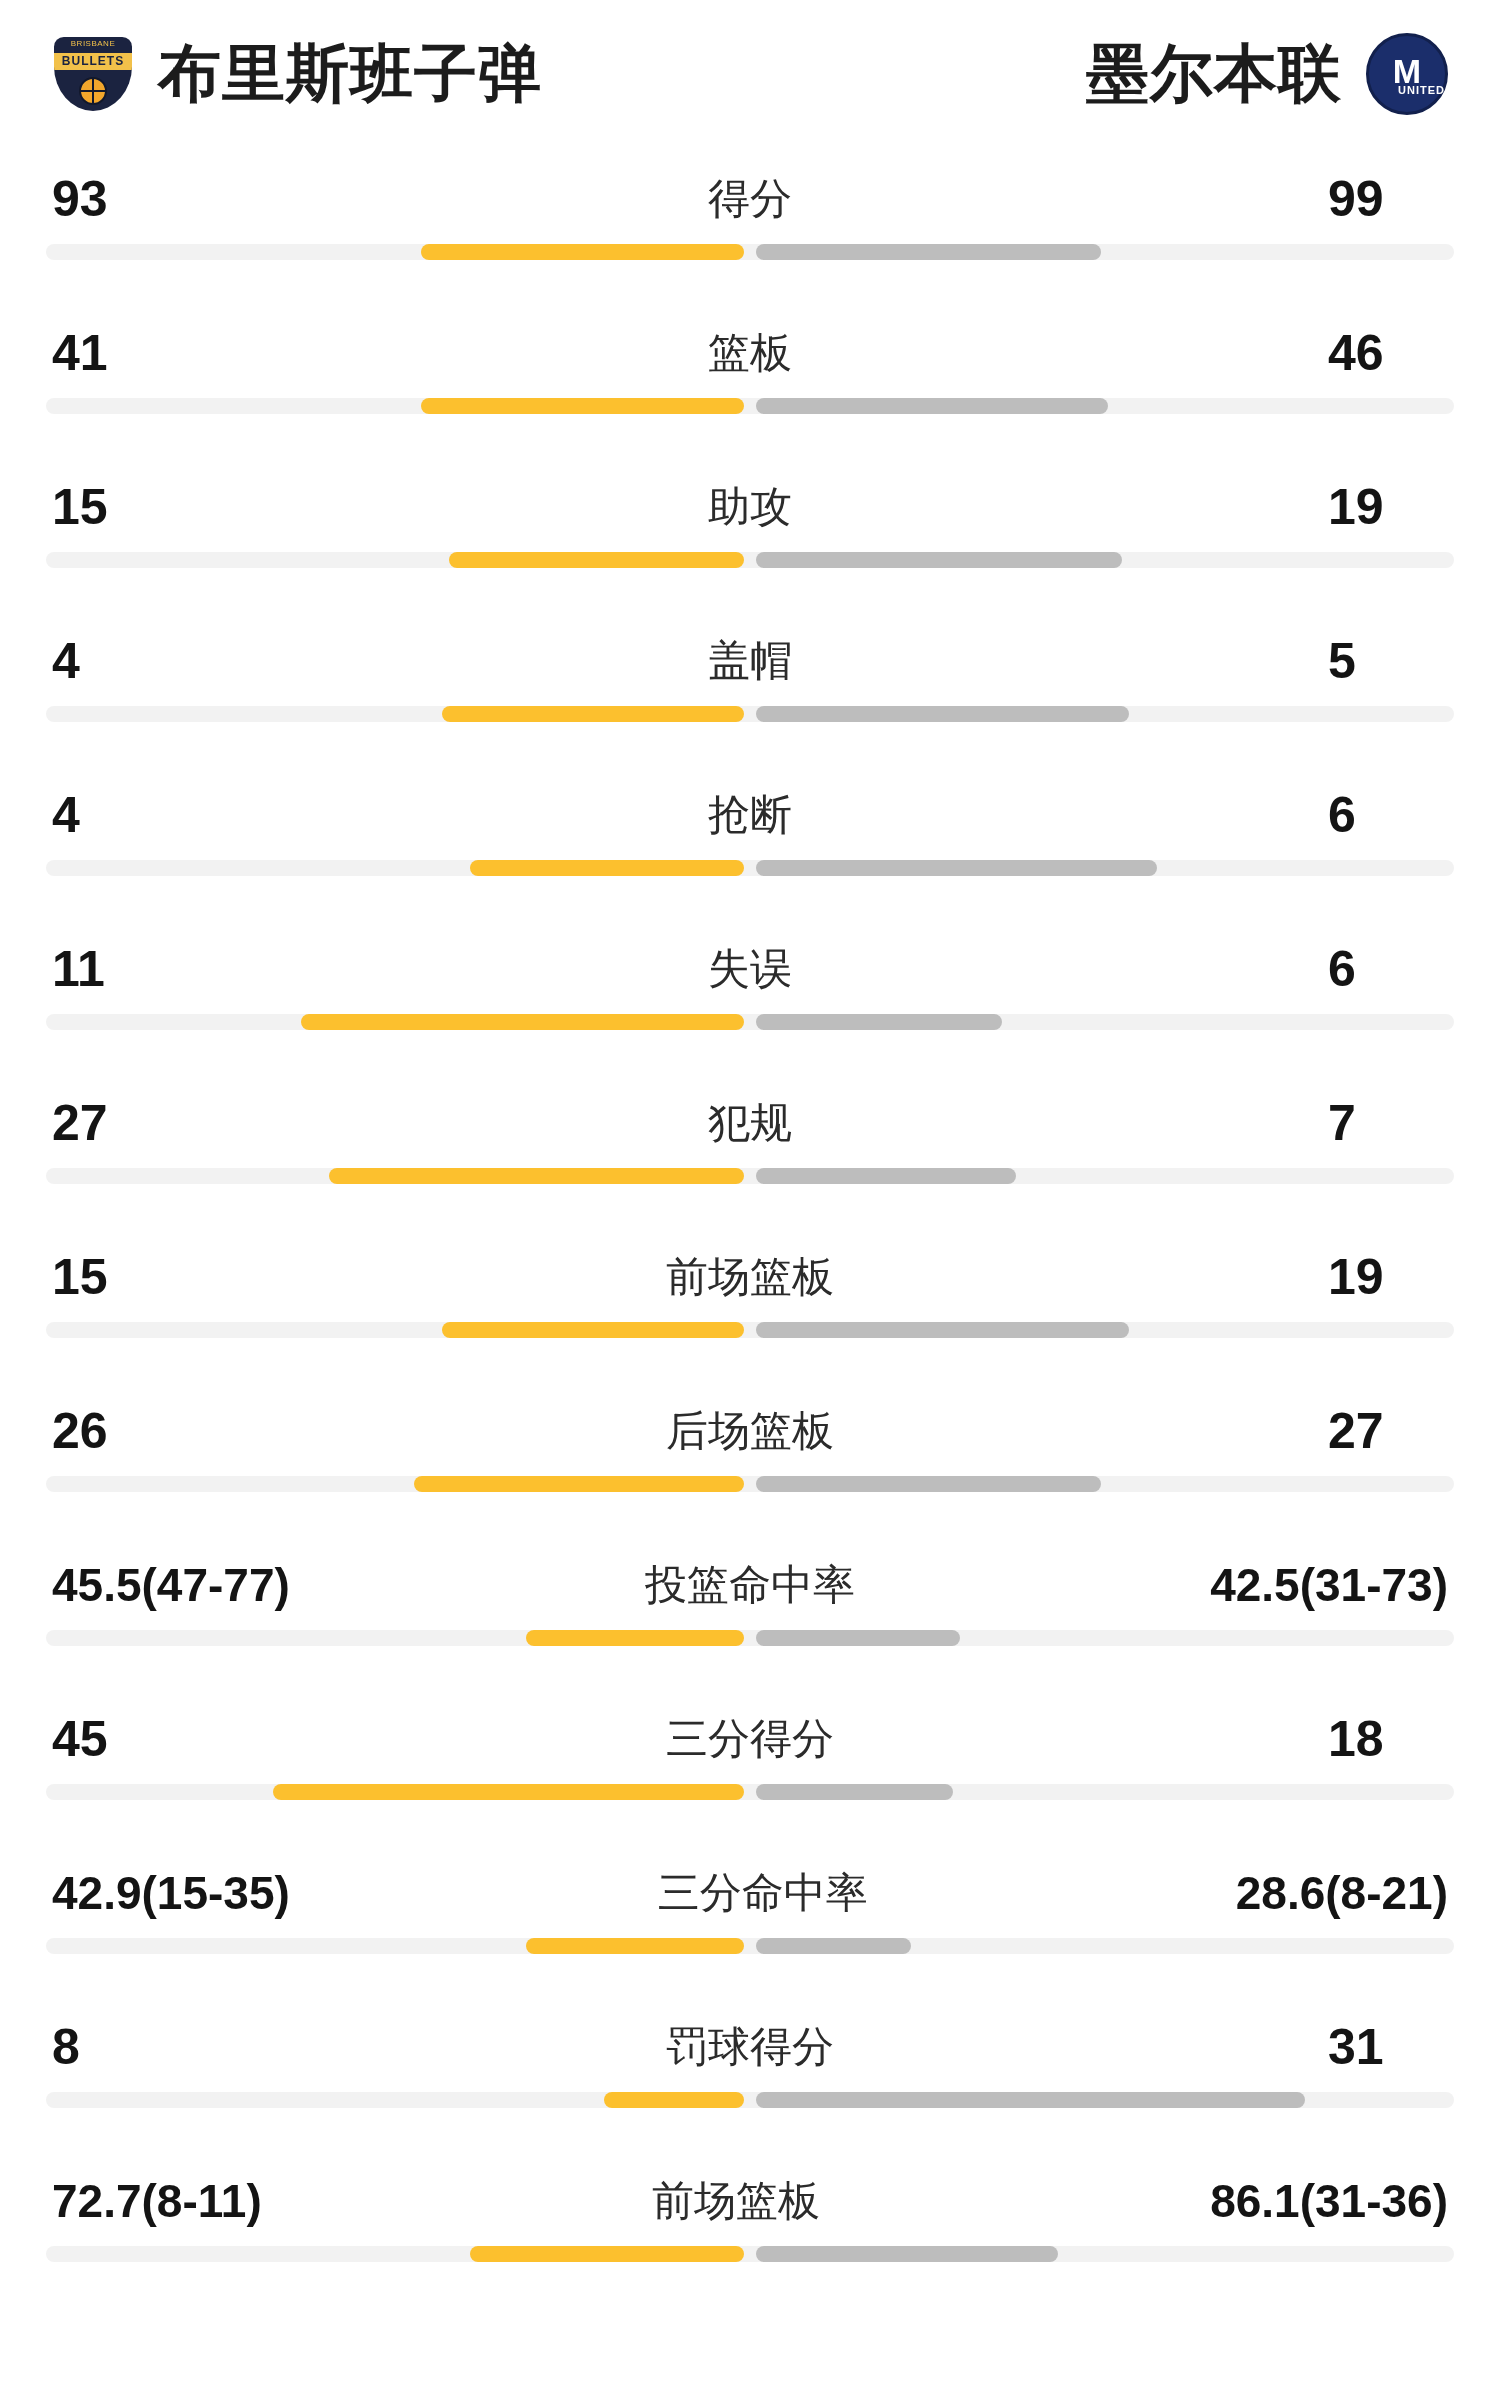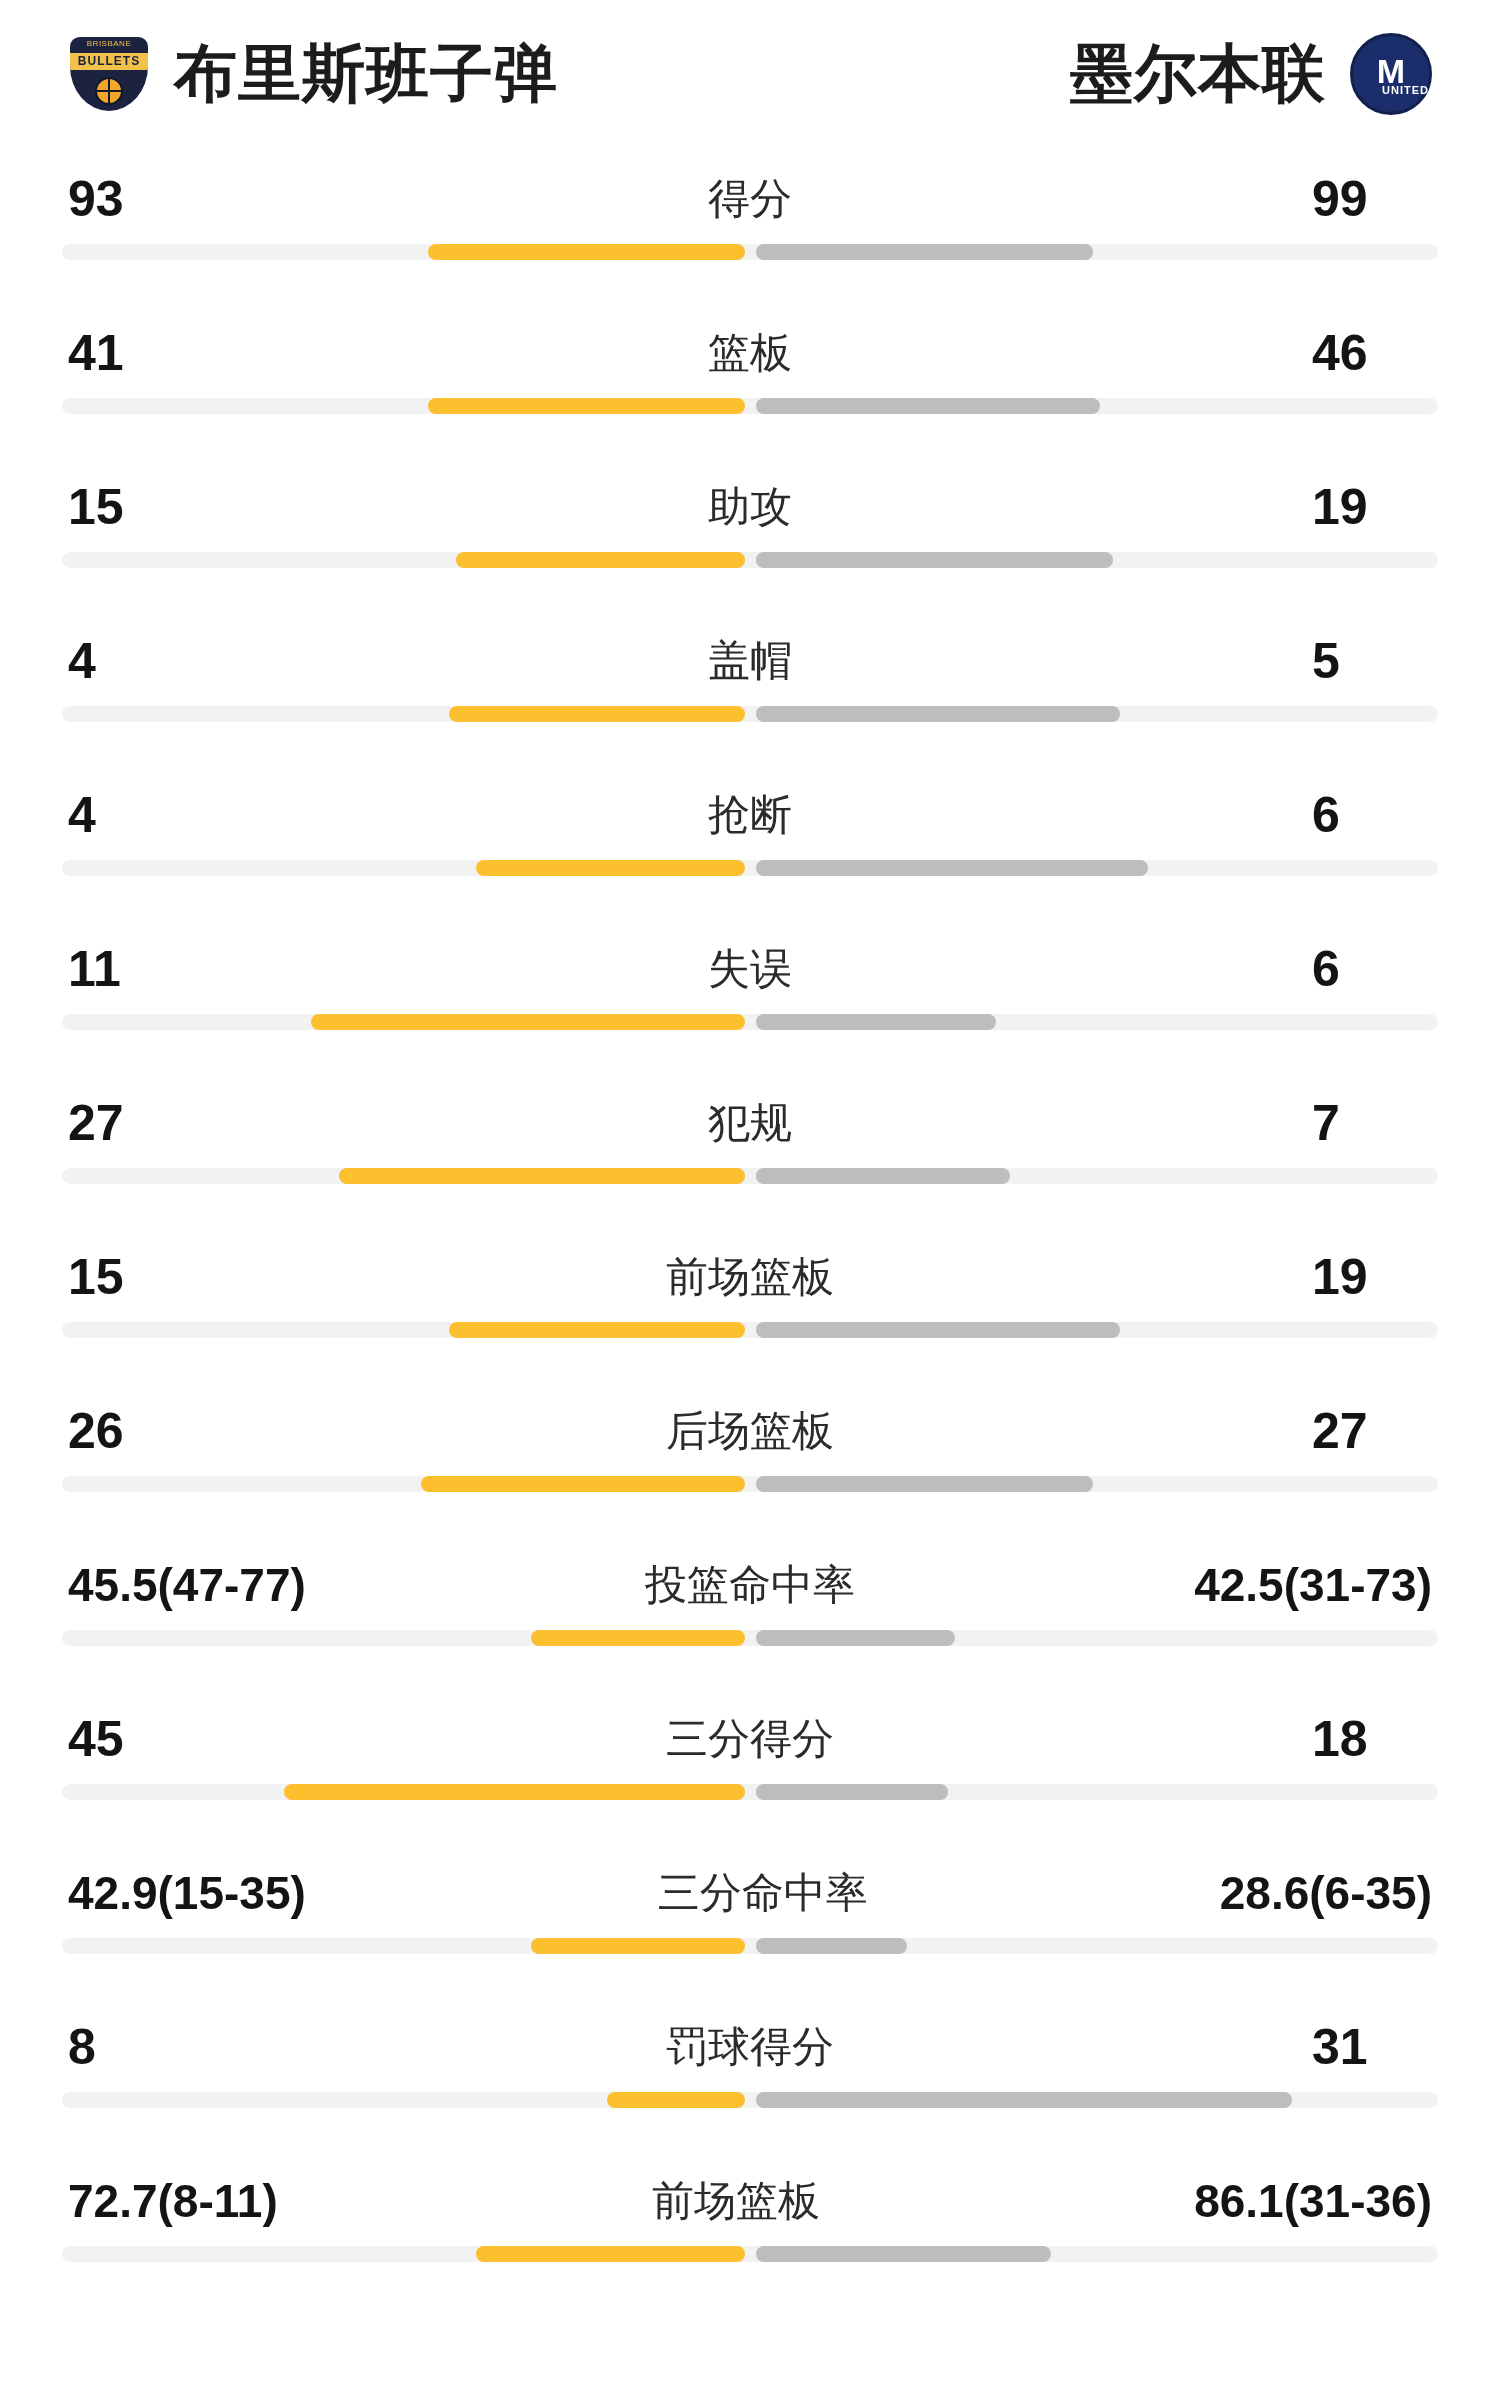--- a/index.html
+++ b/index.html
@@ -11,21 +11,21 @@
     width: 1500px;
     height: 2400px;
     font-family: "Liberation Sans", "DejaVu Sans", sans-serif;
     color: #1a1a1a;
     overflow: hidden;
   }
   .page {
     width: 1500px;
     height: 1784px;
     box-sizing: border-box;
-    padding: 0 62px;
+    padding: 0 46px;
     position: relative;
   }
 
   
   .header {
     height: 148px;
     display: flex;
     align-items: center;
     justify-content: space-between;
     padding: 0 4px;
@@ -404,21 +404,21 @@
         <div class="bar-track" style="background: rgb(242, 242, 242);"></div>
         <div class="bar-left" style="width: 33.5%; background: rgb(252, 192, 46);"></div>
         <div class="bar-right" style="width: 14%; background: rgb(189, 189, 189);"></div>
       </div>
     </div>
 
     <div class="stat-row">
       <div class="stat-top">
         <div class="stat-value long">42.9(15-35)</div>
         <div class="stat-label">三分命中率</div>
-        <div class="stat-value right long">28.6(6-35)</div>
+        <div class="stat-value right long">28.6(8-21)</div>
       </div>
       <div class="bar-wrap">
         <div class="bar-track" style="background: rgb(242, 242, 242);"></div>
         <div class="bar-left" style="width: 15.5%; background: rgb(252, 192, 46);"></div>
         <div class="bar-right" style="width: 11%; background: rgb(189, 189, 189);"></div>
       </div>
     </div>
 
     <div class="stat-row">
       <div class="stat-top">

